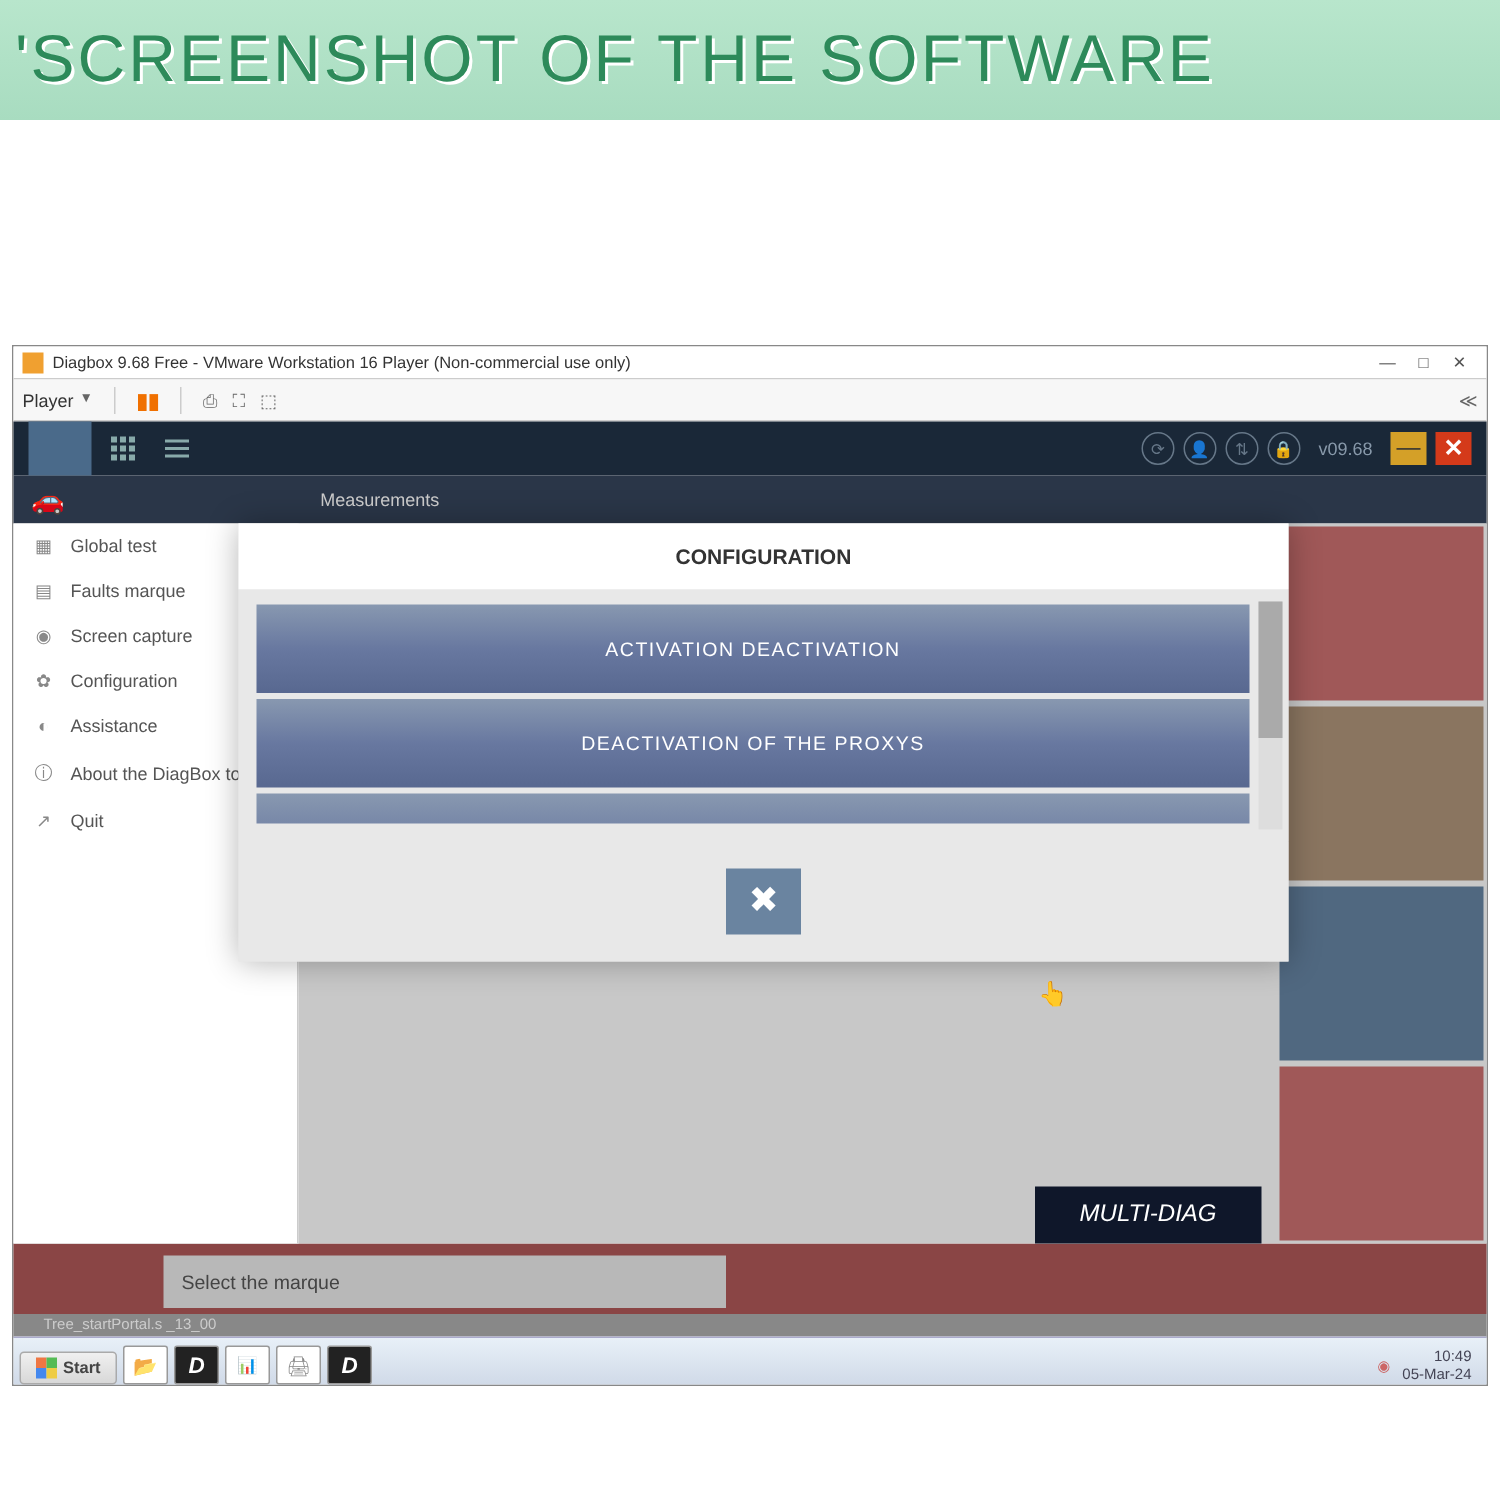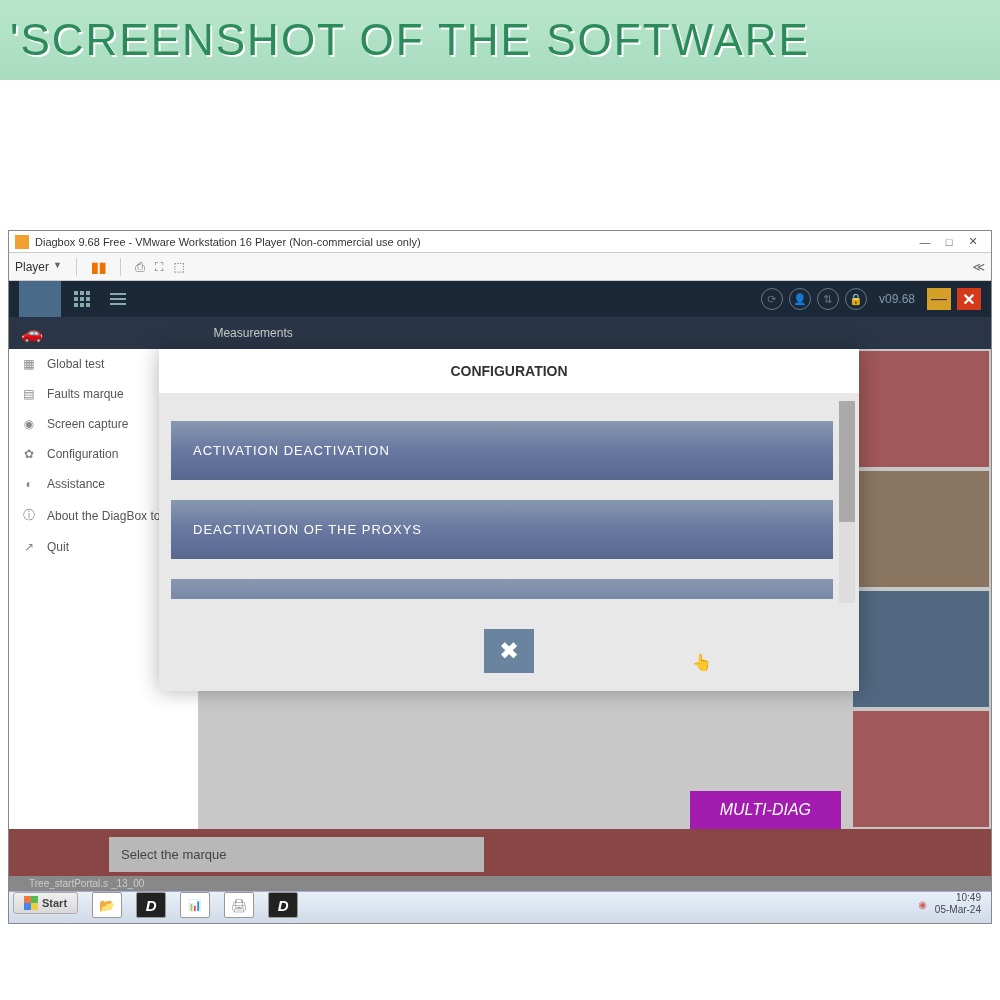--- a/index.html
+++ b/index.html
@@ -37,35 +37,35 @@
 .sidebar-item{display:flex;align-items:center;padding:8px 12px;font-size:12px;color:#555;gap:10px;cursor:pointer}
 .sb-icon{width:16px;text-align:center;color:#888}
 .main-area{flex:1;position:relative}
 .brand-row{position:absolute;right:0;top:0;bottom:0;width:140px;display:flex;flex-direction:column}
 .brand-tile{flex:1;margin:2px}
 .bt1{background:#a05858}
 .bt2{background:#8a7560}
 .bt3{background:#506880}
 .bt4{background:#a05858}
 .bg-letters{position:absolute;left:110px;top:200px;font-size:48px;font-weight:bold;color:#222;letter-spacing:4px}
-.multi-diag{position:absolute;right:150px;bottom:0;background:#a21caf;color:#fff;padding:10px 30px;font-size:16px;font-style:italic}
+.multi-diag{position:absolute;right:150px;bottom:0;background:#0f172a;color:#fff;padding:10px 30px;font-size:16px;font-style:italic}
 .modal{position:absolute;left:150px;top:0;width:700px;background:#e8e8e8;box-shadow:0 0 20px rgba(0,0,0,0.3);z-index:10}
 .modal-title{text-align:center;padding:14px;font-size:14px;font-weight:bold;color:#333;background:#fff}
 .modal-body{padding:8px;background:#e8e8e8;position:relative}
 .scroll-track{position:absolute;right:4px;top:8px;bottom:8px;width:16px;background:#ddd}
 .scroll-thumb{background:#aaa;height:60%;width:100%}
-.opt{margin:20px 18px 4px 4px;padding:22px;text-align:left;color:#fff;font-size:13px;letter-spacing:1px;cursor:pointer;background:linear-gradient(180deg,#8898b0 0%,#6878a0 50%,#586890 100%)}
+.opt{margin:2px 18px 4px 4px;padding:22px;text-align:center;color:#fff;font-size:13px;letter-spacing:1px;cursor:pointer;background:linear-gradient(180deg,#8898b0 0%,#6878a0 50%,#586890 100%)}
 .opt.sel{background:#1a2430}
 .opt.partial{height:20px;padding:0;background:linear-gradient(180deg,#8898b0 0%,#7888a8 100%)}
 .modal-footer{padding:18px;text-align:center;background:#e8e8e8}
 .close-modal{display:inline-block;width:50px;height:44px;background:#6a84a0;color:#fff;font-size:24px;line-height:44px;cursor:pointer}
 .red-bar{background:#8a4545;padding:8px 10px 4px 100px;display:flex;align-items:center}
 .select-box{background:#b8b8b8;color:#444;font-size:13px;padding:10px 12px;width:375px}
 .grey-status{background:#888;color:#ccc;font-size:10px;padding:2px 20px}
-.taskbar{background:linear-gradient(180deg,#e8f0f8 0%,#d0dae8 100%);height:32px;border-top:1px solid #aac;display:flex;align-items:flex-start;padding:0 4px;gap:14px}
+.taskbar{background:linear-gradient(180deg,#e8f0f8 0%,#d0dae8 100%);height:32px;border-top:1px solid #aac;display:flex;align-items:flex-end;padding:0 4px;gap:4px}
 .start-btn{background:linear-gradient(180deg,#f0f0f0,#d8d8d8);border:1px solid #aaa;border-radius:3px;padding:3px 10px;font-size:11px;font-weight:bold;color:#444;display:flex;align-items:center;gap:4px}
 .win-flag{width:14px;height:14px;display:grid;grid-template-columns:1fr 1fr;grid-template-rows:1fr 1fr}
 .win-flag span:nth-child(1){background:#e74}
 .win-flag span:nth-child(2){background:#5b5}
 .win-flag span:nth-child(3){background:#48e}
 .win-flag span:nth-child(4){background:#ec4}
 .task-item{width:30px;height:26px;background:#fff;border:1px solid #999;border-radius:2px;display:flex;align-items:center;justify-content:center}
 .task-d{background:#222;color:#fff;font-weight:bold;font-style:italic;font-size:15px}
 .taskbar .tspacer{flex:1}
 .tray{display:flex;align-items:center;gap:8px;font-size:10px;color:#445;padding-right:6px}

